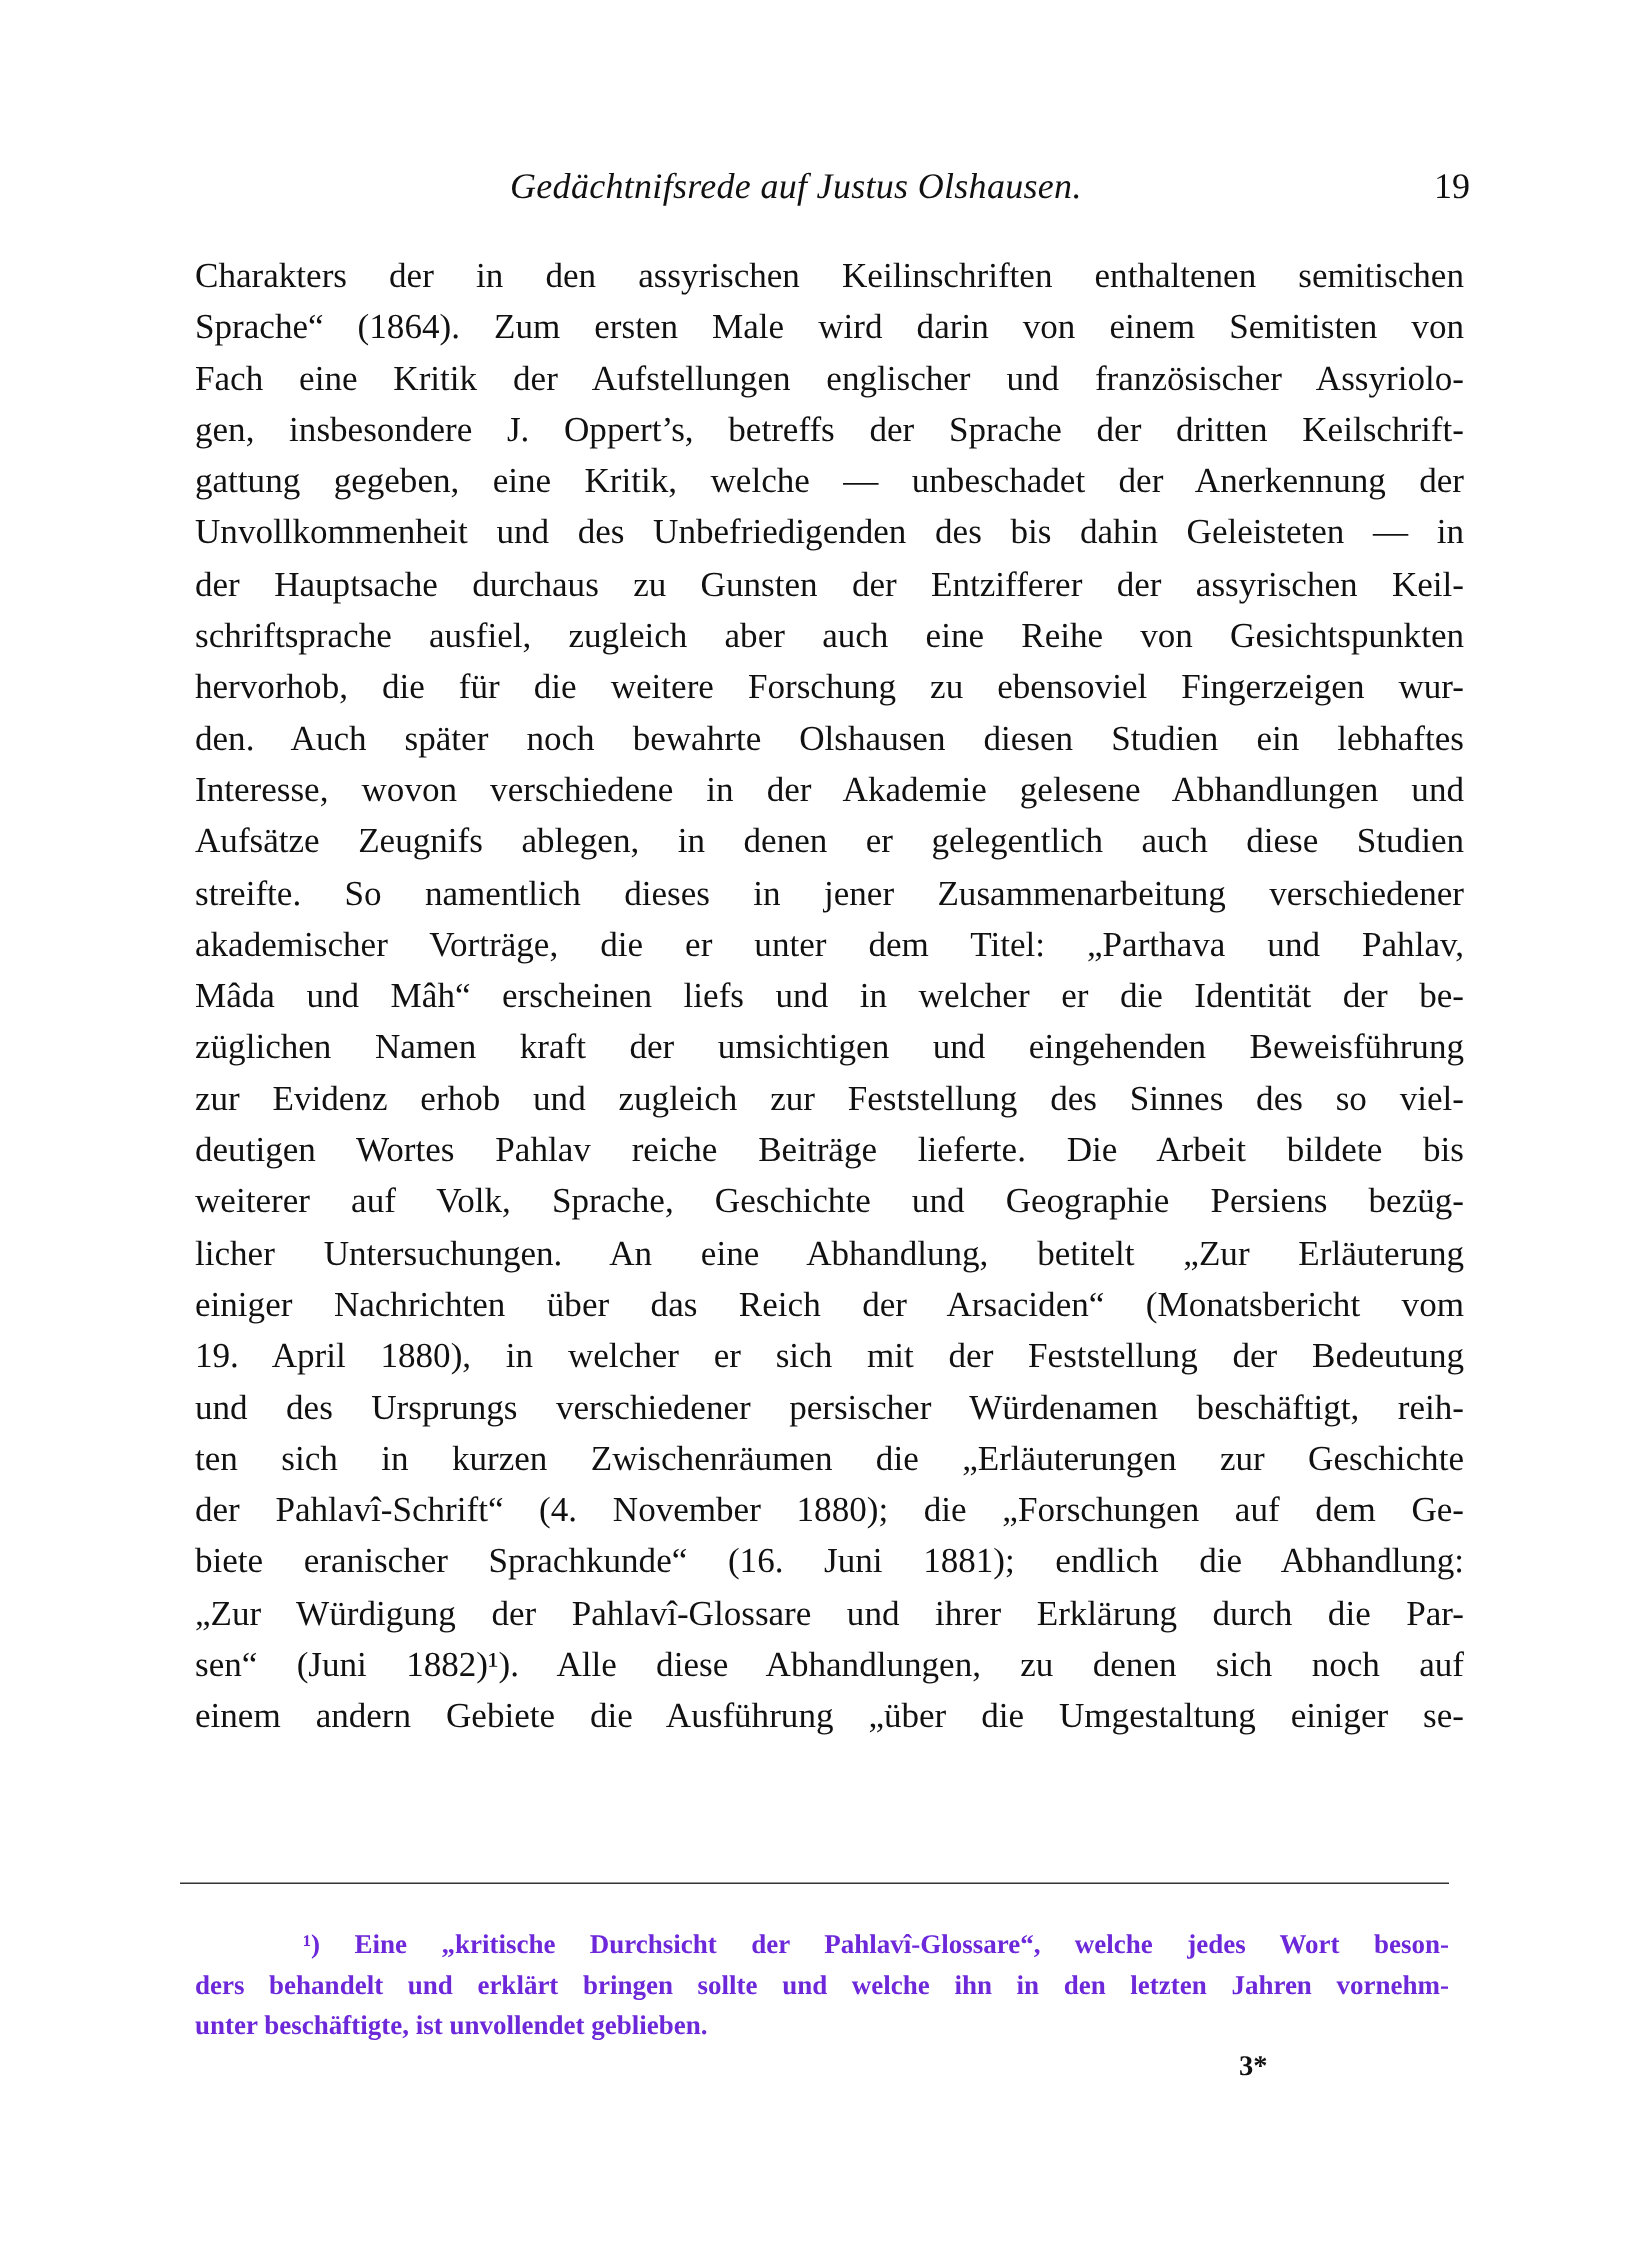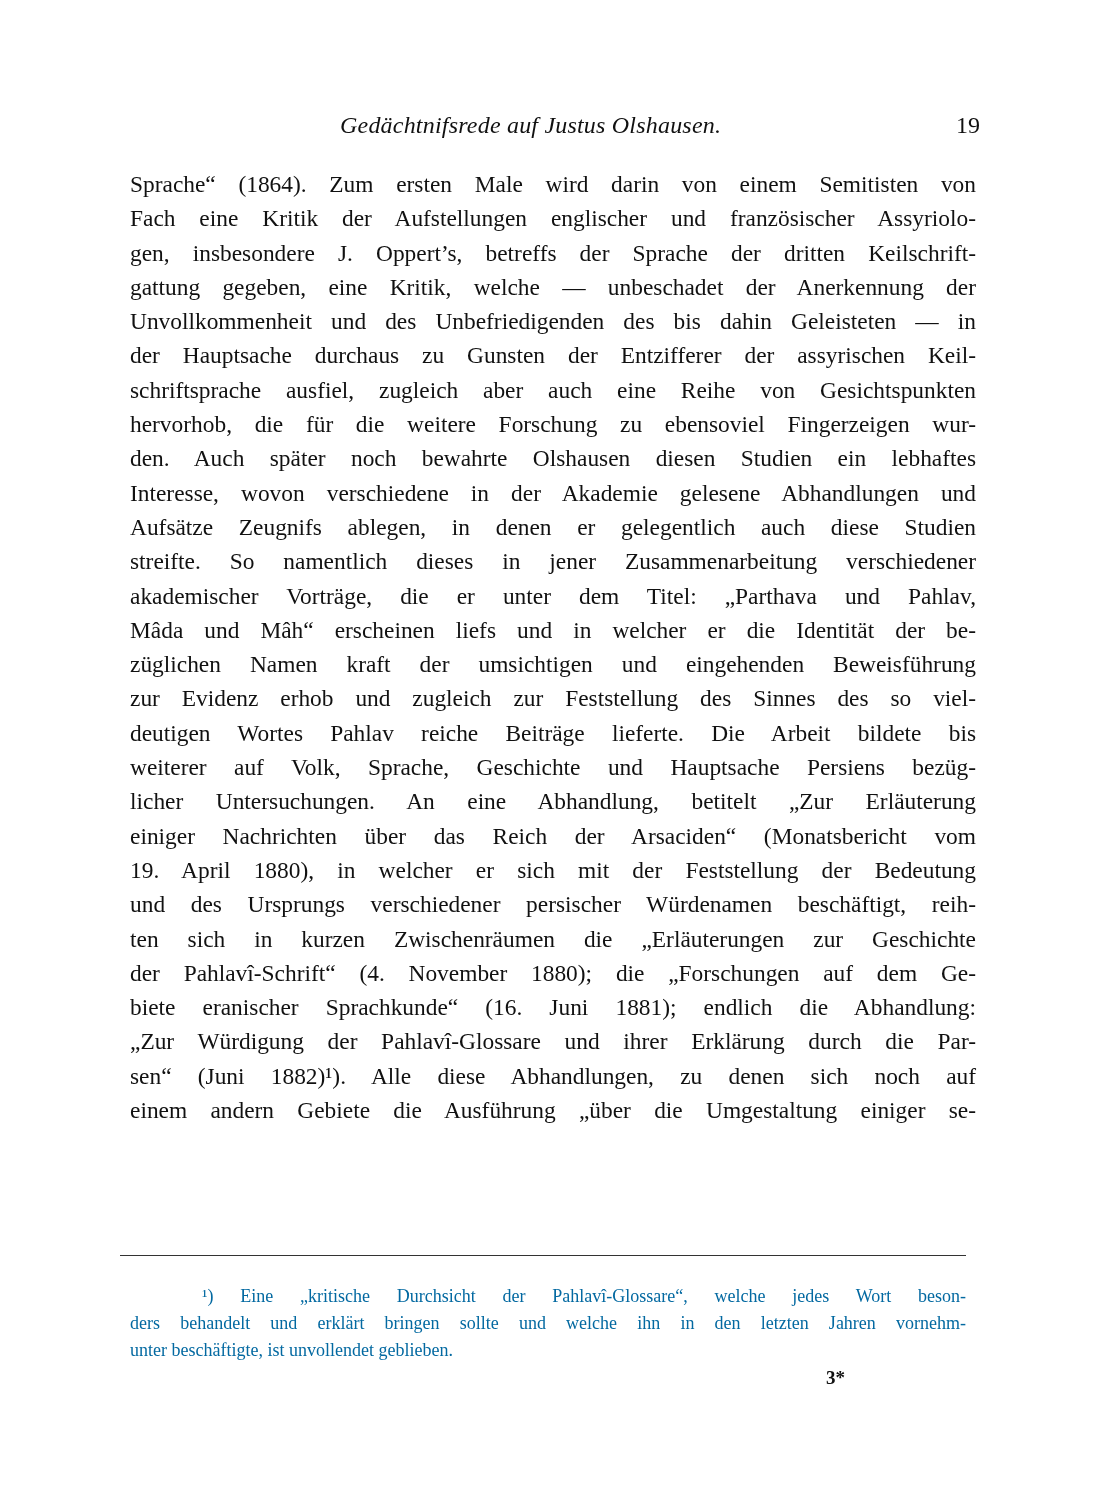--- a/index.html
+++ b/index.html
@@ -72,25 +72,25 @@
     .footnotes {
       position: absolute;
       top: 1283px;
       left: 130px;
       width: 836px;
     }
     .fn-line {
       height: 27px;
       line-height: 27px;
       font-size: 18px;
-      font-weight: normal;
+      font-weight: bold;
       text-align: justify;
       text-align-last: justify;
       white-space: nowrap;
-      color: #0369a1;
+      color: #6d28d9;
     }
     .fn-line.first {
       padding-left: 72px;
     }
     .fn-line.end {
       text-align-last: left;
     }
     .signature {
       position: absolute;
       top: 1367px;
@@ -103,38 +103,39 @@
 <body>
 
 <div class="page">
 
   <div class="running-head">
     <span class="running-title">Gedächtnifsrede auf Justus Olshausen.</span>
     <span class="page-number">19</span>
   </div>
 
   <div class="body-text">
+    <div class="line">Charakters der in den assyrischen Keilinschriften enthaltenen semitischen</div>
     <div class="line">Sprache“ (1864).  Zum ersten Male wird darin von einem Semitisten von</div>
     <div class="line">Fach eine Kritik der Aufstellungen englischer und französischer Assyriolo-</div>
     <div class="line">gen, insbesondere J. Oppert’s, betreffs der Sprache der dritten Keilschrift-</div>
     <div class="line">gattung gegeben, eine Kritik, welche — unbeschadet der Anerkennung der</div>
     <div class="line">Unvollkommenheit und des Unbefriedigenden des bis dahin Geleisteten — in</div>
     <div class="line">der Hauptsache durchaus zu Gunsten der Entzifferer der assyrischen Keil-</div>
     <div class="line">schriftsprache ausfiel, zugleich aber auch eine Reihe von Gesichtspunkten</div>
     <div class="line">hervorhob, die für die weitere Forschung zu ebensoviel Fingerzeigen wur-</div>
     <div class="line">den.  Auch später noch bewahrte Olshausen diesen Studien ein lebhaftes</div>
     <div class="line">Interesse, wovon verschiedene in der Akademie gelesene Abhandlungen und</div>
     <div class="line">Aufsätze Zeugnifs ablegen, in denen er gelegentlich auch diese Studien</div>
     <div class="line">streifte.  So namentlich dieses in jener Zusammenarbeitung verschiedener</div>
     <div class="line">akademischer Vorträge, die er unter dem Titel: „Parthava und Pahlav,</div>
     <div class="line">Mâda und Mâh“ erscheinen liefs und in welcher er die Identität der be-</div>
     <div class="line">züglichen Namen kraft der umsichtigen und eingehenden Beweisführung</div>
     <div class="line">zur Evidenz erhob und zugleich zur Feststellung des Sinnes des so viel-</div>
     <div class="line">deutigen Wortes Pahlav reiche Beiträge lieferte.  Die Arbeit bildete bis</div>
-    <div class="line">weiterer auf Volk, Sprache, Geschichte und Hauptsache Persiens bezüg-</div>
+    <div class="line">weiterer auf Volk, Sprache, Geschichte und Geographie Persiens bezüg-</div>
     <div class="line">licher Untersuchungen.  An eine Abhandlung, betitelt „Zur Erläuterung</div>
     <div class="line">einiger Nachrichten über das Reich der Arsaciden“ (Monatsbericht vom</div>
     <div class="line">19. April 1880), in welcher er sich mit der Feststellung der Bedeutung</div>
     <div class="line">und des Ursprungs verschiedener persischer Würdenamen beschäftigt, reih-</div>
     <div class="line">ten sich in kurzen Zwischenräumen die „Erläuterungen zur Geschichte</div>
     <div class="line">der Pahlavî-Schrift“ (4. November 1880); die „Forschungen auf dem Ge-</div>
     <div class="line">biete eranischer Sprachkunde“ (16. Juni 1881);  endlich die Abhandlung:</div>
     <div class="line">„Zur Würdigung der Pahlavî-Glossare und ihrer Erklärung durch die Par-</div>
     <div class="line">sen“ (Juni 1882)¹).  Alle diese Abhandlungen, zu denen sich noch auf</div>
     <div class="line last">einem andern Gebiete die Ausführung „über die Umgestaltung einiger se-</div>

